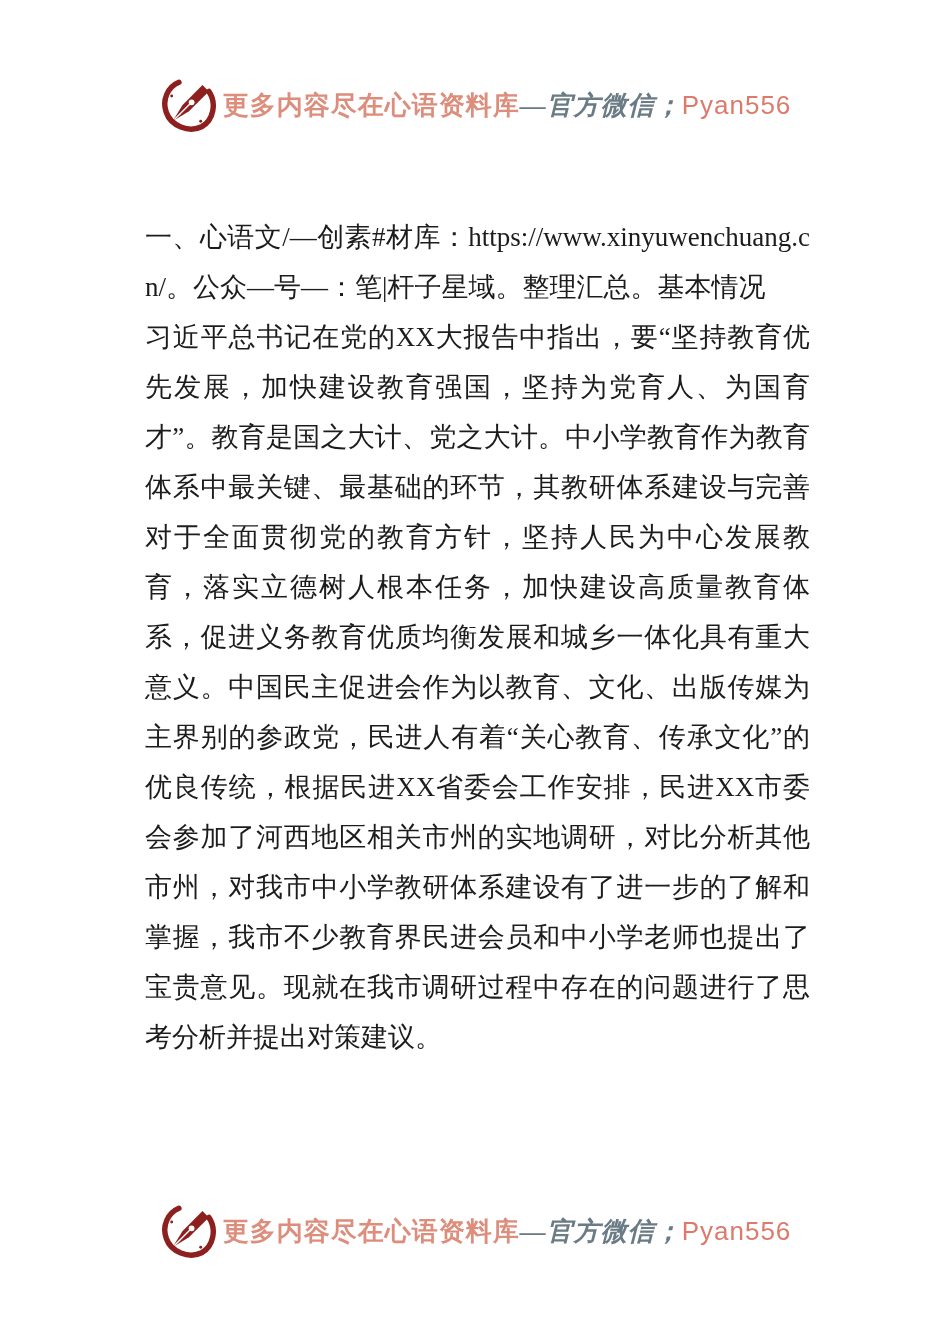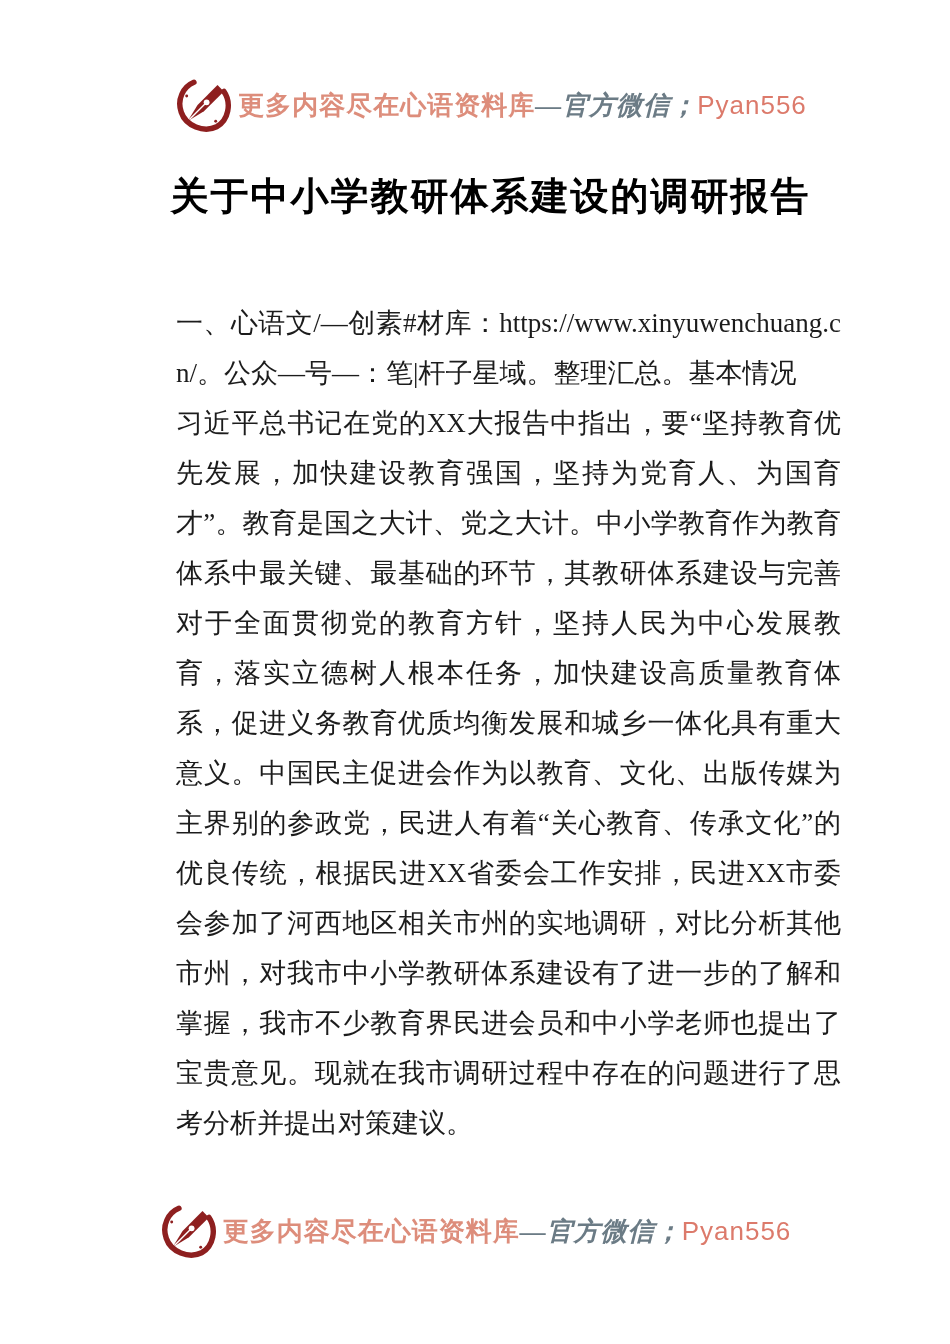--- a/index.html
+++ b/index.html
@@ -4,21 +4,20 @@
 <style>
   * { margin: 0; padding: 0; box-sizing: border-box; }
   html, body { background: #ffffff; }
   .page {
     position: relative;
     width: 950px;
     height: 1344px;
     background: #ffffff;
     overflow: hidden;
     font-family: "Liberation Serif", "DejaVu Serif", serif;
-    padding-left: 31px;
   }
   
   .brand-bar {
     display: flex;
     align-items: center;
     justify-content: center;
     gap: 6px;
     height: 62px;
   }
   .brand-bar.header { margin-top: 74px; }
@@ -80,21 +79,20 @@
       <circle cx="36" cy="29" r="3.2" fill="#ffffff"></circle>
       <line x1="36" y1="29" x2="17" y2="48" stroke="#ffffff" stroke-width="1.6"></line>
       <circle cx="14" cy="22" r="1.6" fill="#8e1f1f"></circle>
       <circle cx="46" cy="50" r="1.6" fill="#8e1f1f"></circle>
     </svg>
     <div class="brand-text">
       <span class="brand-main">更多内容尽在心语资料库</span><span class="brand-sep">—官方微信；</span><span class="brand-id">Pyan556</span>
     </div>
   </div>
 
-  <h1 class="doc-title">关于中小学教研体系建设的调研报告</h1>
 
   <div class="doc-body">
     <p>一、心语文/—创素#材库：https://www.xinyuwenchuang.cn/。公众—号—：笔|杆子星域。整理汇总。基本情况</p>
     <p>习近平总书记在党的XX大报告中指出，要“坚持教育优先发展，加快建设教育强国，坚持为党育人、为国育才”。教育是国之大计、党之大计。中小学教育作为教育体系中最关键、最基础的环节，其教研体系建设与完善对于全面贯彻党的教育方针，坚持人民为中心发展教育，落实立德树人根本任务，加快建设高质量教育体系，促进义务教育优质均衡发展和城乡一体化具有重大意义。中国民主促进会作为以教育、文化、出版传媒为主界别的参政党，民进人有着“关心教育、传承文化”的优良传统，根据民进XX省委会工作安排，民进XX市委会参加了河西地区相关市州的实地调研，对比分析其他市州，对我市中小学教研体系建设有了进一步的了解和掌握，我市不少教育界民进会员和中小学老师也提出了宝贵意见。现就在我市调研过程中存在的问题进行了思考分析并提出对策建议。</p>
   </div>
 
   <div class="brand-bar footer">
     <svg class="brand-logo" viewBox="0 0 64 64" xmlns="http://www.w3.org/2000/svg">
       <path d="M22 7 C 10 12, 3 26, 8 40 C 13 55, 33 63, 47 56 C 60 49, 64 30, 55 17" fill="none" stroke="#8e1f1f" stroke-width="6" stroke-linecap="round"></path>
       <path d="M48 10 L26 32 L15 50 L33 39 L55 17 Z" fill="#8e1f1f"></path>

